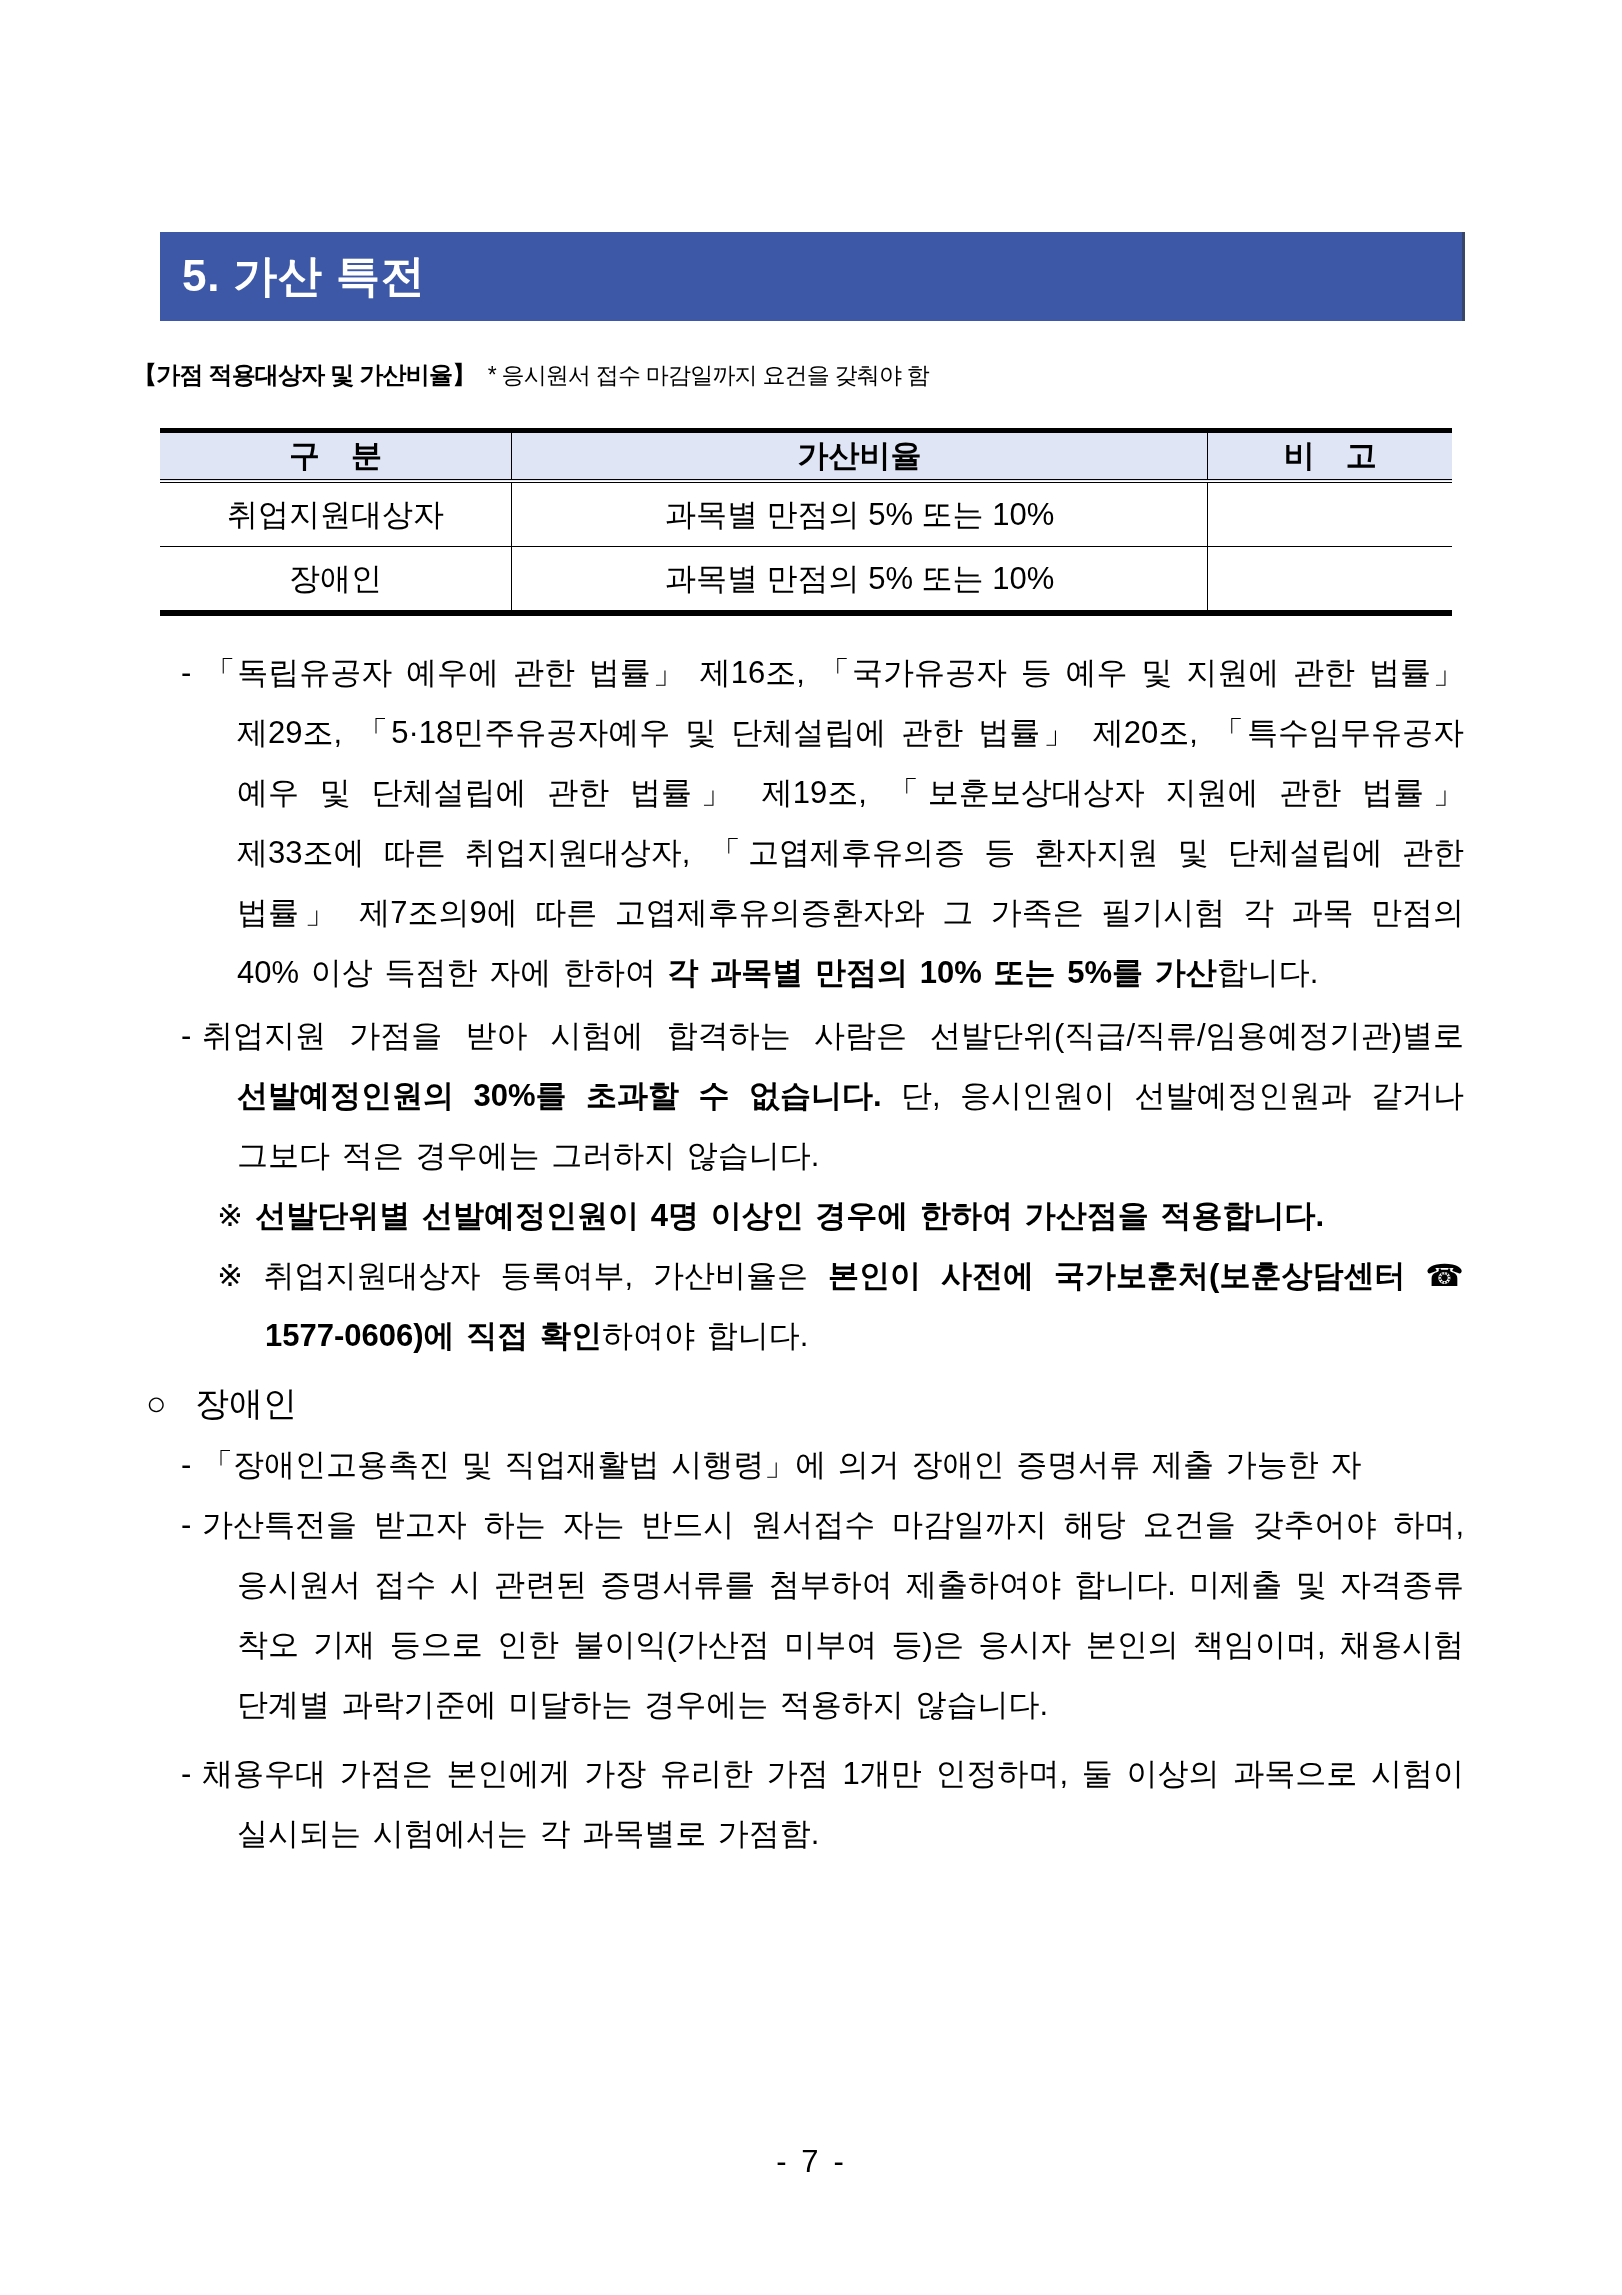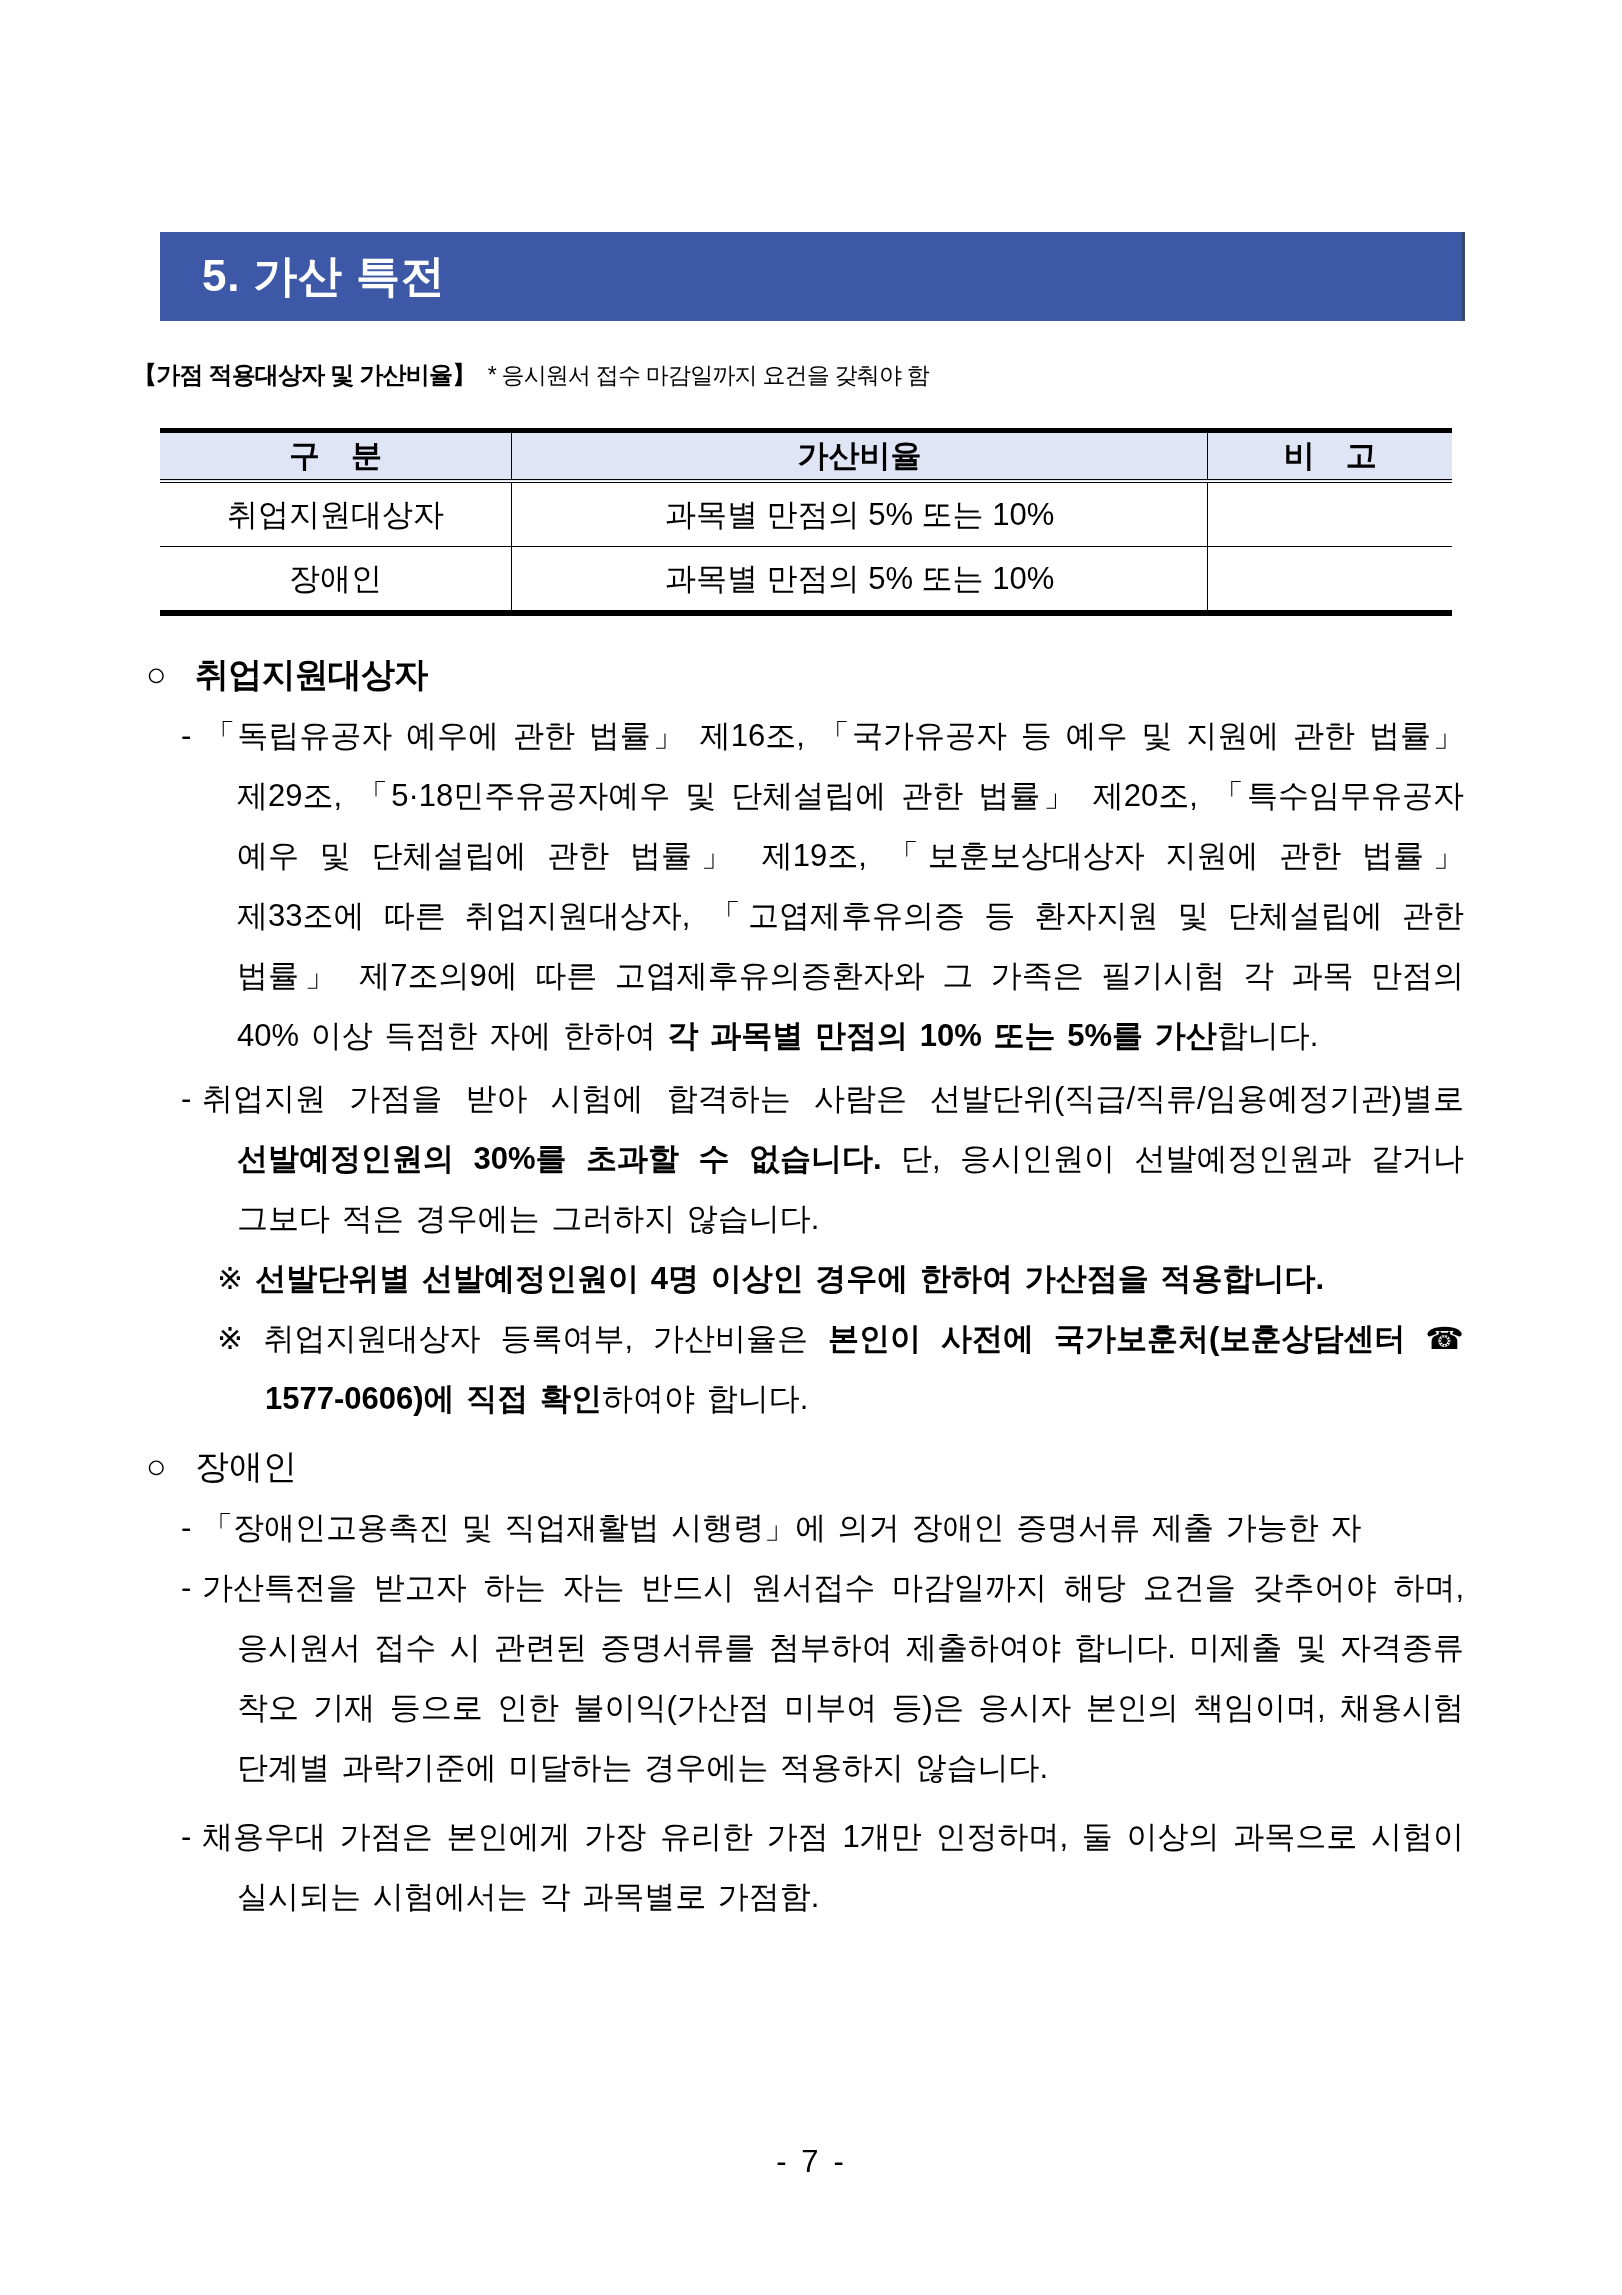--- a/index.html
+++ b/index.html
@@ -13,21 +13,21 @@
 
   
   .title-bar{
     position:absolute;left:160px;top:232px;width:1305px;height:89px;
     background:var(--accent-bar);
     border-right:3.8px solid var(--accent-bar-edge);
     box-sizing:border-box;
     display:flex;align-items:center;
   }
   .title-bar .bar-text{
-    color:#ffffff;font-size:44px;font-weight:bold;padding-left:42px;letter-spacing:0.8px;
+    color:#ffffff;font-size:44px;font-weight:bold;padding-left:22px;letter-spacing:0.8px;
   }
 
   
   .heading{position:absolute;left:133px;top:359px;width:1335px;white-space:nowrap;}
   .heading-main{font-size:24px;font-weight:bold;letter-spacing:-0.8px;}
   .heading-note{font-size:23px;margin-left:12.3px;letter-spacing:-0.8px;}
 
   
   .table-wrap{position:absolute;left:160px;top:428px;width:1292px;}
   table.info-table{
@@ -112,21 +112,20 @@
         <tr class="row-2" data-name="table-row">
           <td data-name="cell-category">장애인</td>
           <td data-name="cell-ratio">과목별 만점의 5% 또는 10%</td>
           <td data-name="cell-note"></td>
         </tr>
       </tbody>
     </table>
   </div>
 
   <div id="content" data-name="document-body">
-      <div class="para circle bold-title" data-name="section-employment-support"><span class="marker" data-name="circle-bullet-icon">○</span><span class="seg b" data-name="text-segment">취업지원대상자</span></div>
       <div class="para dash" data-name="law-list-paragraph"><span class="marker" data-name="dash-bullet-icon">-</span><span class="seg" data-name="text-segment">「독립유공자 예우에 관한 법률」 제16조, 「국가유공자 등 예우 및 지원에 관한 법률」 제29조, 「5·18민주유공자예우 및 단체설립에 관한 법률」 제20조, 「특수임무유공자 예우 및 단체설립에 관한 법률」 제19조, 「보훈보상대상자 지원에 관한 법률」 제33조에 따른 취업지원대상자, 「고엽제후유의증 등 환자지원 및 단체설립에 관한 법률」 제7조의9에 따른 고엽제후유의증환자와 그 가족은 필기시험 각 과목 만점의 40% 이상 득점한 자에 한하여 </span><span class="seg b u" data-name="text-segment">각 과목별 만점의 10% 또는 5%를 가산</span><span class="seg" data-name="text-segment">합니다.</span></div>
       <div class="para dash" data-name="quota-paragraph"><span class="marker" data-name="dash-bullet-icon">-</span><span class="seg" data-name="text-segment">취업지원 가점을 받아 시험에 합격하는 사람은 선발단위(직급/직류/임용예정기관)별로 </span><span class="seg b u" data-name="text-segment">선발예정인원의 30%를 초과할 수 없습니다.</span><span class="seg" data-name="text-segment"> 단, 응시인원이 선발예정인원과 같거나 그보다 적은 경우에는 그러하지 않습니다.</span></div>
       <div class="para note" data-name="note-minimum-positions"><span class="marker" data-name="reference-mark-icon">※</span><span class="seg b" data-name="text-segment">선발단위별 선발예정인원이 4명 이상인 경우에 한하여 가산점을 적용합니다.</span></div>
       <div class="para note" data-name="note-verification"><span class="marker" data-name="reference-mark-icon">※</span><span class="seg" data-name="text-segment">취업지원대상자 등록여부, 가산비율은 </span><span class="seg b" data-name="text-segment">본인이 사전에 국가보훈처(보훈상담센터 ☎ 1577-0606)에 직접 확인</span><span class="seg" data-name="text-segment">하여야 합니다.</span></div>
       <div class="para circle" data-name="section-disabled"><span class="marker" data-name="circle-bullet-icon">○</span><span class="seg" data-name="text-segment">장애인</span></div>
       <div class="para dash" data-name="disabled-paragraph"><span class="marker" data-name="dash-bullet-icon">-</span><span class="seg" data-name="text-segment">「장애인고용촉진 및 직업재활법 시행령」에 의거 장애인 증명서류 제출 가능한 자</span></div>
       <div class="para dash" data-name="notice-paragraph-1"><span class="marker" data-name="dash-bullet-icon">-</span><span class="seg" data-name="text-segment">가산특전을 받고자 하는 자는 반드시 원서접수 마감일까지 해당 요건을 갖추어야 하며, 응시원서 접수 시 관련된 증명서류를 첨부하여 제출하여야 합니다. 미제출 및 자격종류 착오 기재 등으로 인한 불이익(가산점 미부여 등)은 응시자 본인의 책임이며, 채용시험 단계별 과락기준에 미달하는 경우에는 적용하지 않습니다.</span></div>
       <div class="para dash" data-name="notice-paragraph-2"><span class="marker" data-name="dash-bullet-icon">-</span><span class="seg" data-name="text-segment">채용우대 가점은 본인에게 가장 유리한 가점 1개만 인정하며, 둘 이상의 과목으로 시험이 실시되는 시험에서는 각 과목별로 가점함.</span></div>
     </div>
 

